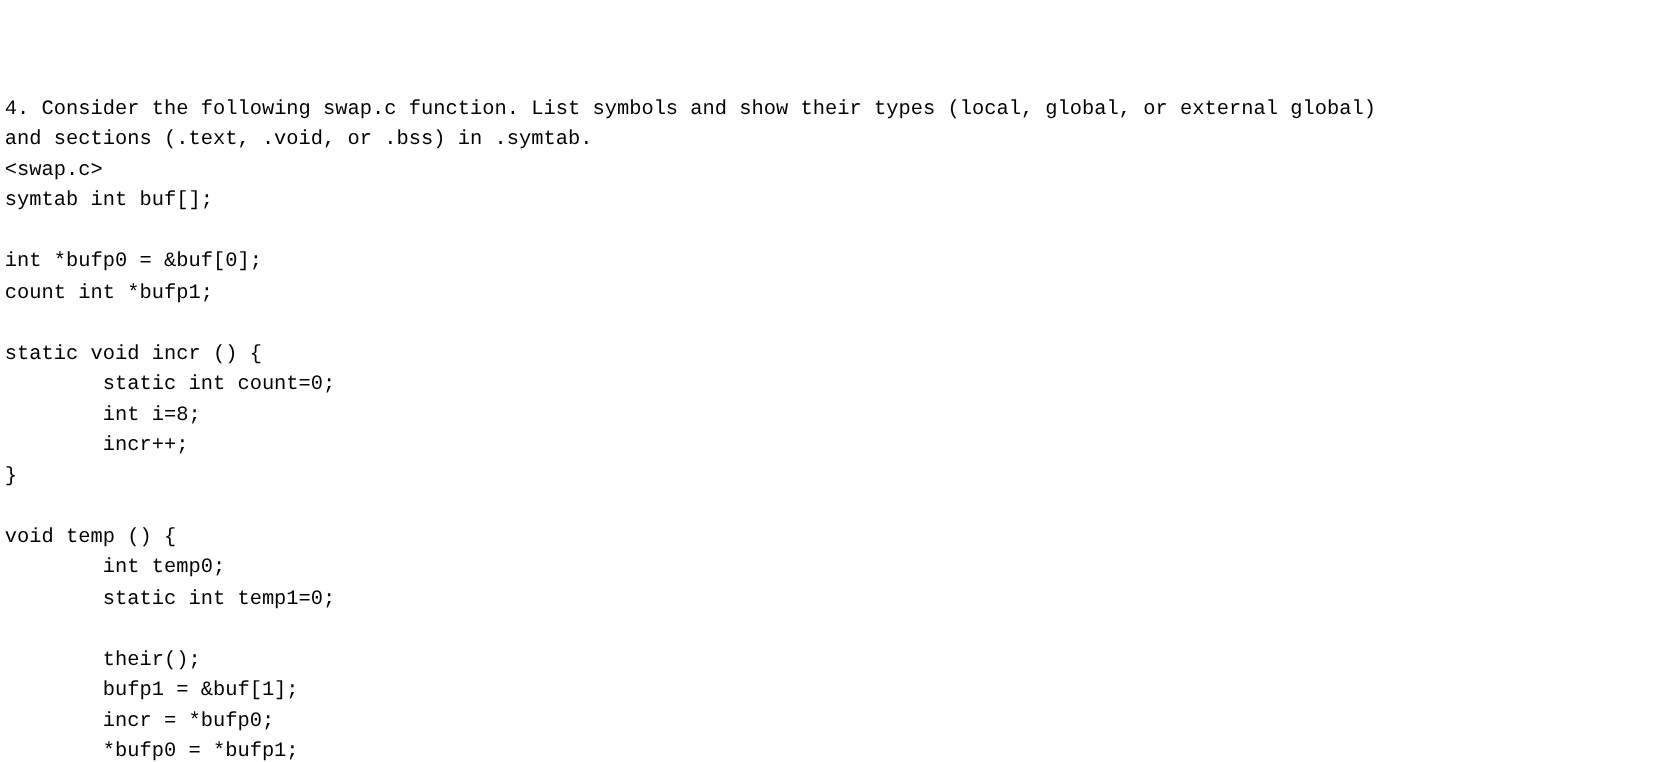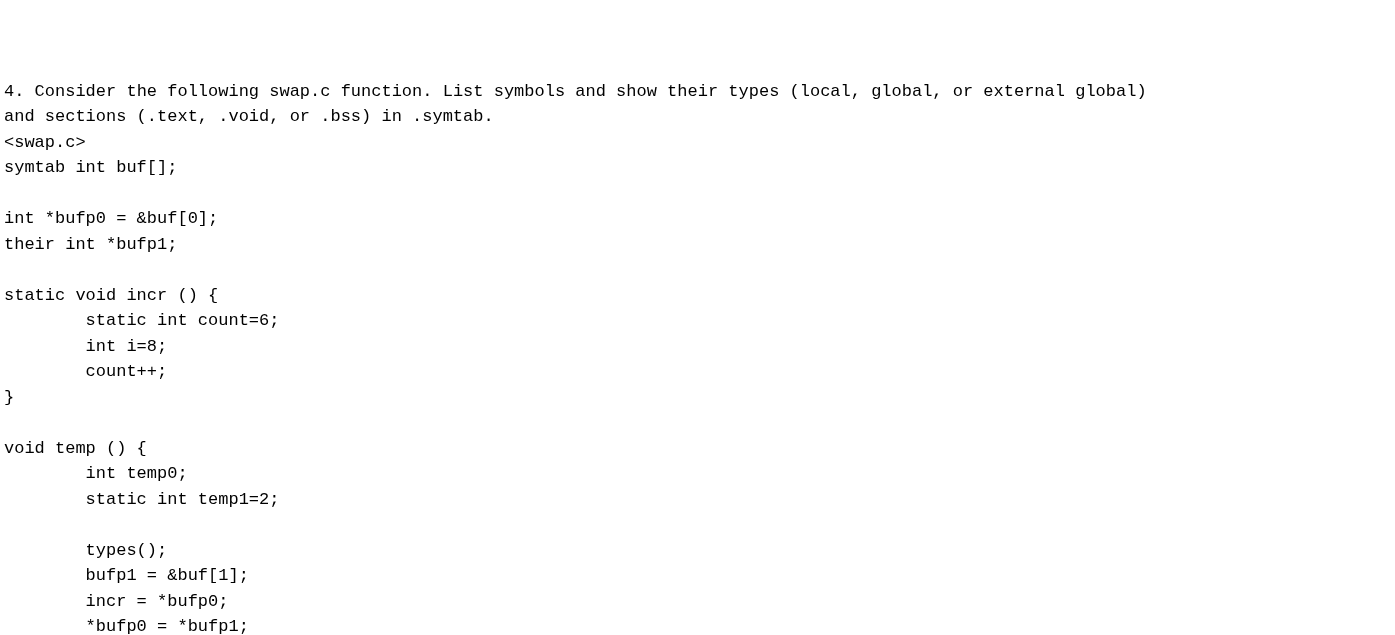--- a/index.html
+++ b/index.html
@@ -19,33 +19,33 @@
 </head>
 <body>
 
 
 <div class="content"><span>4.</span> <span>Consider the following swap.c function. List symbols and show their types (local, global, or external global)</span>
 <span>and sections (.text, .void, or .bss) in .symtab.</span>
 <span>&lt;swap.c&gt;</span>
 <span>symtab int buf[];</span>
 <span></span>
 <span>int *bufp0 = &amp;buf[0];</span>
-<span>their int *bufp1;</span>
+<span>count int *bufp1;</span>
 <span></span>
 <span>static void incr () {</span>
-<span>        static int count=6;</span>
+<span>        static int count=0;</span>
 <span>        int i=8;</span>
-<span>        count++;</span>
+<span>        incr++;</span>
 <span>}</span>
 <span></span>
 <span>void temp () {</span>
 <span>        int temp0;</span>
-<span>        static int temp1=2;</span>
+<span>        static int temp1=0;</span>
 <span></span>
-<span>        types();</span>
+<span>        their();</span>
 <span>        bufp1 = &amp;buf[1];</span>
 <span>        incr = *bufp0;</span>
 <span>        *bufp0 = *bufp1;</span>
 
 
 </div>
 
 
 
 

